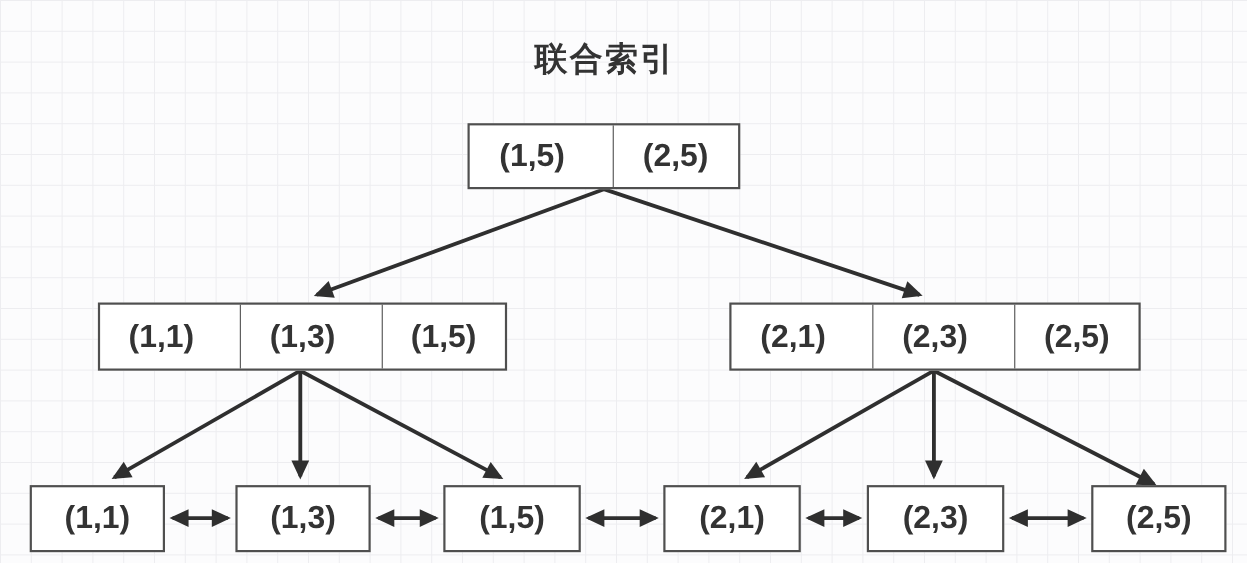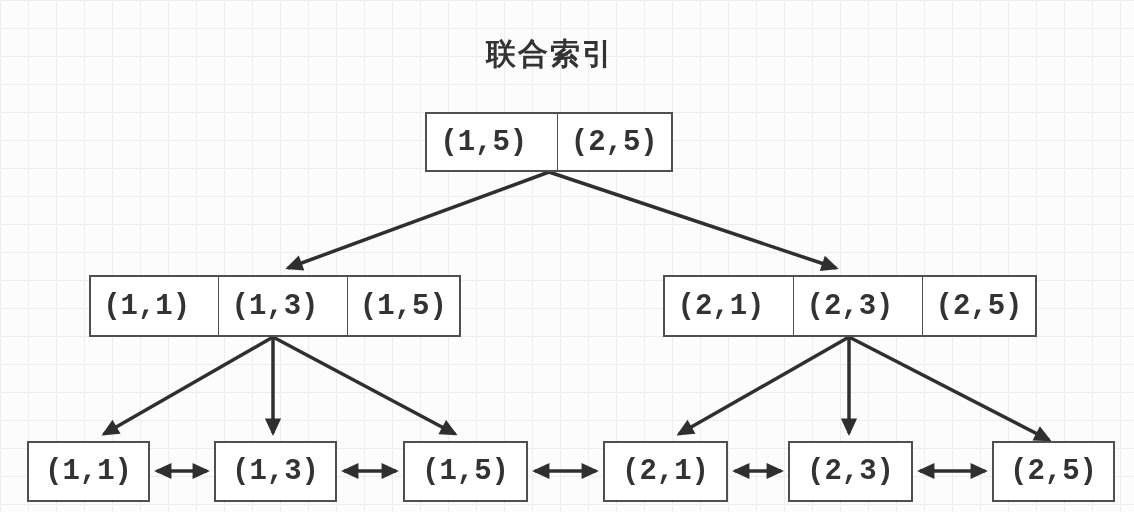--- a/index.html
+++ b/index.html
@@ -10,21 +10,20 @@
   .canvas {
     position: relative;
     width: 1134px;
     height: 512px;
     overflow: hidden;
     background-color: #fcfcfd;
     background-image:
       linear-gradient(to right, #ededf0 1px, transparent 1px),
       linear-gradient(to bottom, #ededf0 1px, transparent 1px);
     background-size: 28px 28px;
-    font-family: Liberation Mono, monospace;
   }
   .diagram-title {
     position: absolute;
     top: 34px;
     left: 0;
     width: 1100px;
     text-align: center;
     font-size: 30px;
     font-weight: 700;
     letter-spacing: 2px;

